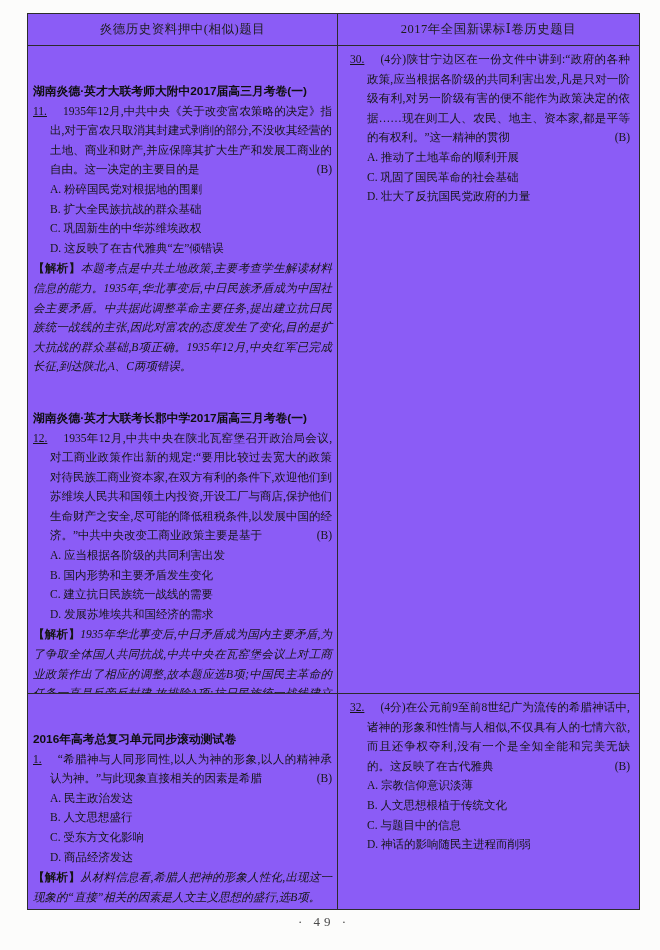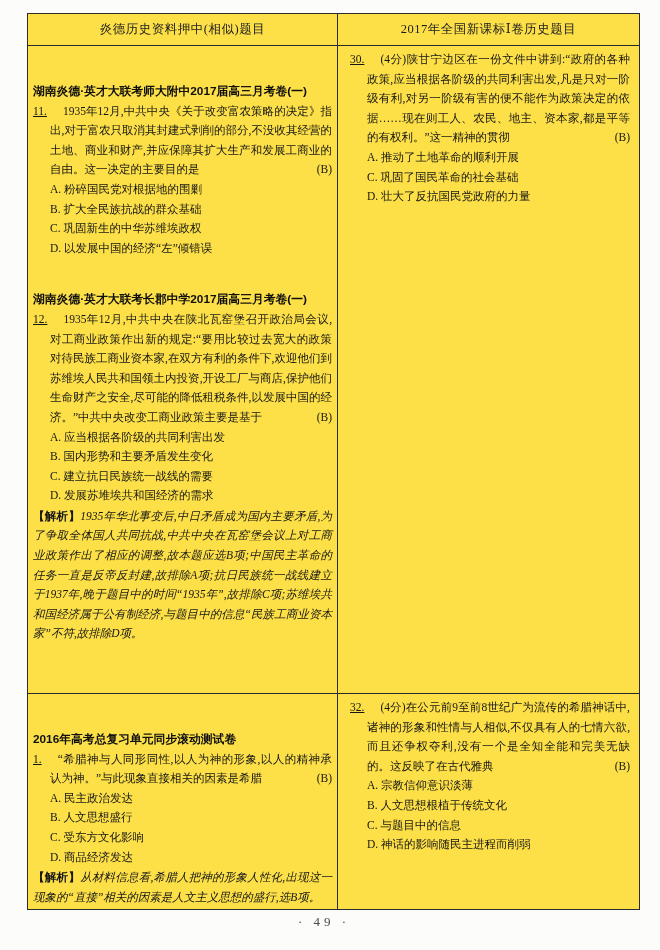--- a/index.html
+++ b/index.html
@@ -9,21 +9,21 @@
     font-family:"Liberation Serif","DejaVu Serif",serif;
     color:#161616;
     -webkit-font-smoothing:antialiased;
   }
   .sheet{
     position:absolute;left:27px;top:13px;width:611px;height:895px;
     border:1.2px solid #2c2c2c;
     display:grid;
     grid-template-columns:310px 1fr;
     grid-template-rows:32px 648px 1fr;
-    background:#fde047;
+    background:#8b5cf6;
   }
   .cell{overflow:hidden;box-sizing:border-box;}
   .v{border-right:1px solid #2c2c2c;}
   .hb{border-bottom:1px solid #2c2c2c;}
   .head{
     display:flex;align-items:center;justify-content:center;
     font-size:12.5px;letter-spacing:.5px;color:#1d1d1d;
   }
   .body-cell{padding:4px 5px 0 5px;font-size:11.5px;line-height:19.6px;}
   .body-cell.right{padding-left:12px;padding-right:9px;}
@@ -60,21 +60,22 @@
   </div>
 
   <div class="cell v hb body-cell">
 
     <p class="sec">湖南炎德·英才大联考师大附中2017届高三月考卷(一)</p>
 
     <p class="stem"><span class="qnum">11.</span><span>1935年12月,中共中央《关于改变富农策略的决定》指出,对于富农只取消其封建式剥削的部分,不没收其经营的土地、商业和财产,并应保障其扩大生产和发展工商业的自由。这一决定的主要目的是</span><span class="ans">(B)</span></p>
     <div class="option">A. 粉碎国民党对根据地的围剿</div>
     <div class="option">B. 扩大全民族抗战的群众基础</div>
     <div class="option">C. 巩固新生的中华苏维埃政权</div>
-    <div class="option">D. 以发展中国的经济“左”倾错误</div>
+    <div class="option">D. 这反映了在古代雅典“左”倾错误</div>
+    <p class="analysis"><span class="atag">【解析】</span><span class="abody">本题考点是中共土地政策,主要考查学生解读材料信息的能力。1935年,华北事变后,中日民族矛盾成为中国社会主要矛盾。中共据此调整革命主要任务,提出建立抗日民族统一战线的主张,因此对富农的态度发生了变化,目的是扩大抗战的群众基础,B项正确。1935年12月,中央红军已完成长征,到达陕北,A、C两项错误。</span></p>
 
     <p class="sec">湖南炎德·英才大联考长郡中学2017届高三月考卷(一)</p>
 
     <p class="stem"><span class="qnum">12.</span><span>1935年12月,中共中央在陕北瓦窑堡召开政治局会议,对工商业政策作出新的规定:“要用比较过去宽大的政策对待民族工商业资本家,在双方有利的条件下,欢迎他们到苏维埃人民共和国领土内投资,开设工厂与商店,保护他们生命财产之安全,尽可能的降低租税条件,以发展中国的经济。”中共中央改变工商业政策主要是基于</span><span class="ans">(B)</span></p>
     <div class="option">A. 应当根据各阶级的共同利害出发</div>
     <div class="option">B. 国内形势和主要矛盾发生变化</div>
     <div class="option">C. 建立抗日民族统一战线的需要</div>
     <div class="option">D. 发展苏堆埃共和国经济的需求</div>
     <p class="analysis"><span class="atag">【解析】</span><span class="abody">1935年华北事变后,中日矛盾成为国内主要矛盾,为了争取全体国人共同抗战,中共中央在瓦窑堡会议上对工商业政策作出了相应的调整,故本题应选B项;中国民主革命的任务一直是反帝反封建,故排除A项;抗日民族统一战线建立于1937年,晚于题目中的时间“1935年”,故排除C项;苏维埃共和国经济属于公有制经济,与题目中的信息“民族工商业资本家”不符,故排除D项。</span></p>
 

